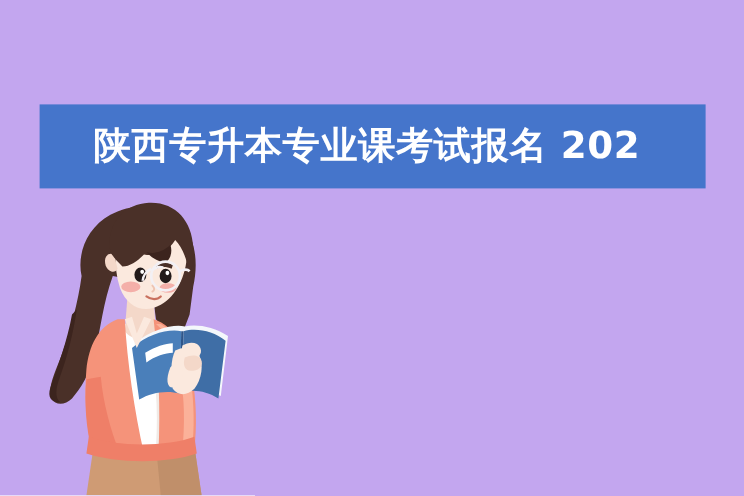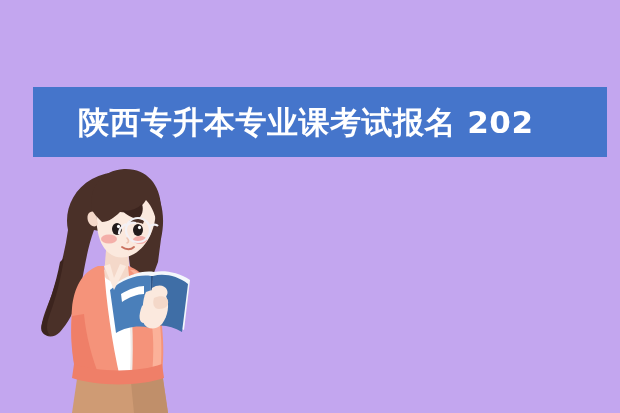--- a/index.html
+++ b/index.html
@@ -24,21 +24,20 @@
   #title-banner {
     position: absolute;
     left: 33px;
     top: 87px;
     width: 555px;
     height: 70px;
     background: #4575cb;
     overflow: hidden;
     display: flex;
     align-items: center;
-    padding-left: 19px;
   }
   #title-text {
     position: absolute;
     left: 45px;
     top: 50%;
     transform: translateY(-50%);
     white-space: nowrap;
     color: #ffffff;
     font-family: "DejaVu Sans", "Liberation Sans", sans-serif;
     font-weight: 700;

